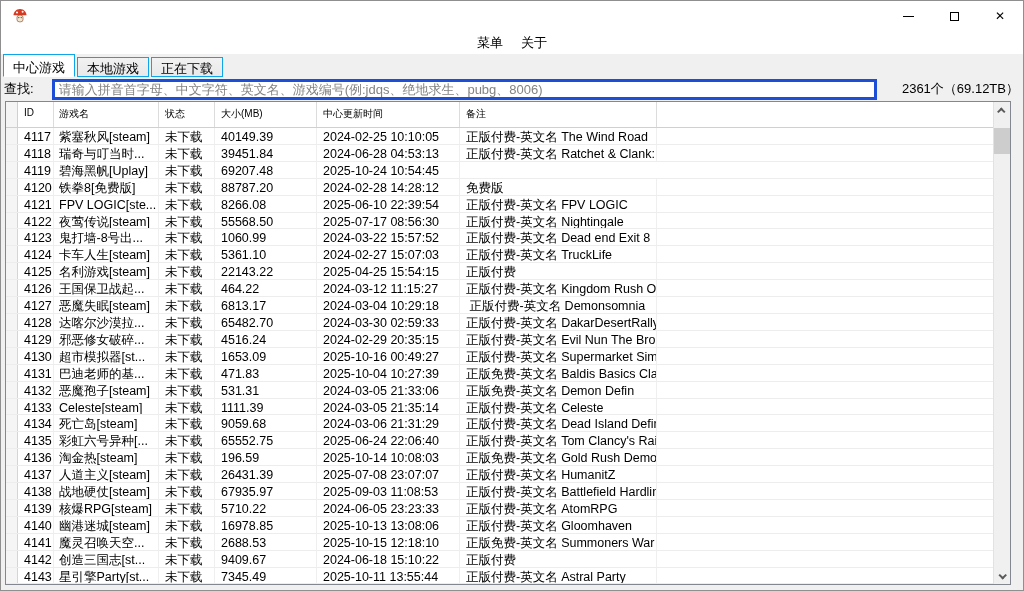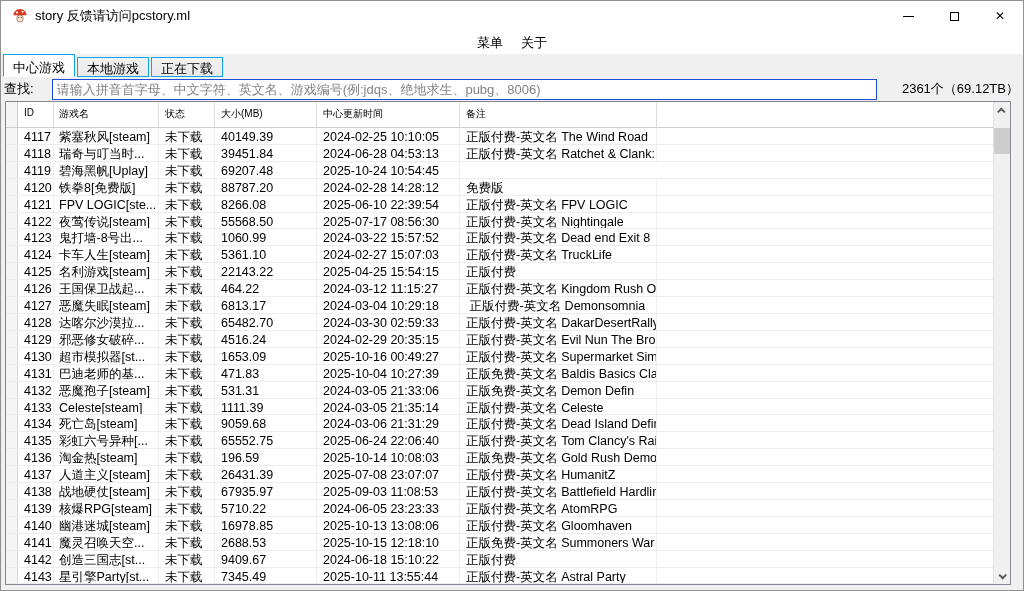--- a/index.html
+++ b/index.html
@@ -27,21 +27,21 @@
 
   
   .tabstrip { height:23px; display:flex; align-items:flex-end; padding-left:2px; position:relative; }
   .tab { font-size:13px; color:#000; padding:2px 9px 3px 9px; border:1px solid #0ea5e9;
          background:linear-gradient(#f2f2f2,#e9e9e9); margin-right:2px; height:20px; white-space:nowrap; }
   .tab.active { background:#ffffff; border-bottom:1px solid #ffffff; height:23px; padding-top:4px; position:relative; z-index:2; }
 
   
   .searchrow { height:24px; display:flex; align-items:center; padding:1px 4px 1px 3px;gap:16px; }
   .search-label { font-size:13px; color:#000; white-space:nowrap; }
-  .search-input { width:866px; height:21px; border:1px solid #1d4ed8; background:#fff;
+  .search-input { width:866px; height:21px; border:3px solid #1d4ed8; background:#fff;
                   font-size:13px; padding:0 4px; margin-left:2px; font-family:inherit; }
   .search-input::placeholder { color:#838383; opacity:1; }
   .count-text { font-size:13px; color:#000; margin-left:9px; white-space:nowrap; }
 
   
   .grid { position:absolute; left:4px; top:100px; width:1006px; height:484px;
           border:1px solid #828790; background:#ffffff; display:flex; }
   .grid-content { flex:1; display:flex; flex-direction:column; overflow:hidden; }
   .grid-header { display:flex; height:26px; flex:none; border-bottom:1px solid #d0d0d0; background:#fff; }
   .hcell { font-size:10px; color:#000; padding:5px 0 0 6px; border-right:1px solid #dcdcdc;
@@ -79,21 +79,20 @@
 
   <div class="titlebar">
     <svg class="app-icon" viewBox="0 0 16 16">
       <path d="M8 1 C4.2 1 1.6 4 1.5 7.2 L14.5 7.2 C14.4 4 11.8 1 8 1 Z" fill="#d63a22"></path>
       <circle cx="5" cy="4.4" r="1" fill="#ffffff"></circle>
       <circle cx="10.6" cy="3.8" r="1" fill="#ffffff"></circle>
       <rect x="5" y="7.2" width="6" height="6.6" rx="2.2" fill="#f3e6cf" stroke="#7a3b1e" stroke-width="0.6"></rect>
       <circle cx="6.8" cy="9.6" r="0.6" fill="#4a2a12"></circle>
       <circle cx="9.2" cy="9.6" r="0.6" fill="#4a2a12"></circle>
     </svg>
-    <span class="title-text">story 反馈请访问pcstory.ml</span>
     <div class="win-controls">
       <div class="win-btn">
           <span class="glyph-min"></span>
         </div>
       <div class="win-btn">
           <span class="glyph-max"></span>
         </div>
       <div class="win-btn">
           <span class="glyph-close">✕</span>
         </div>

